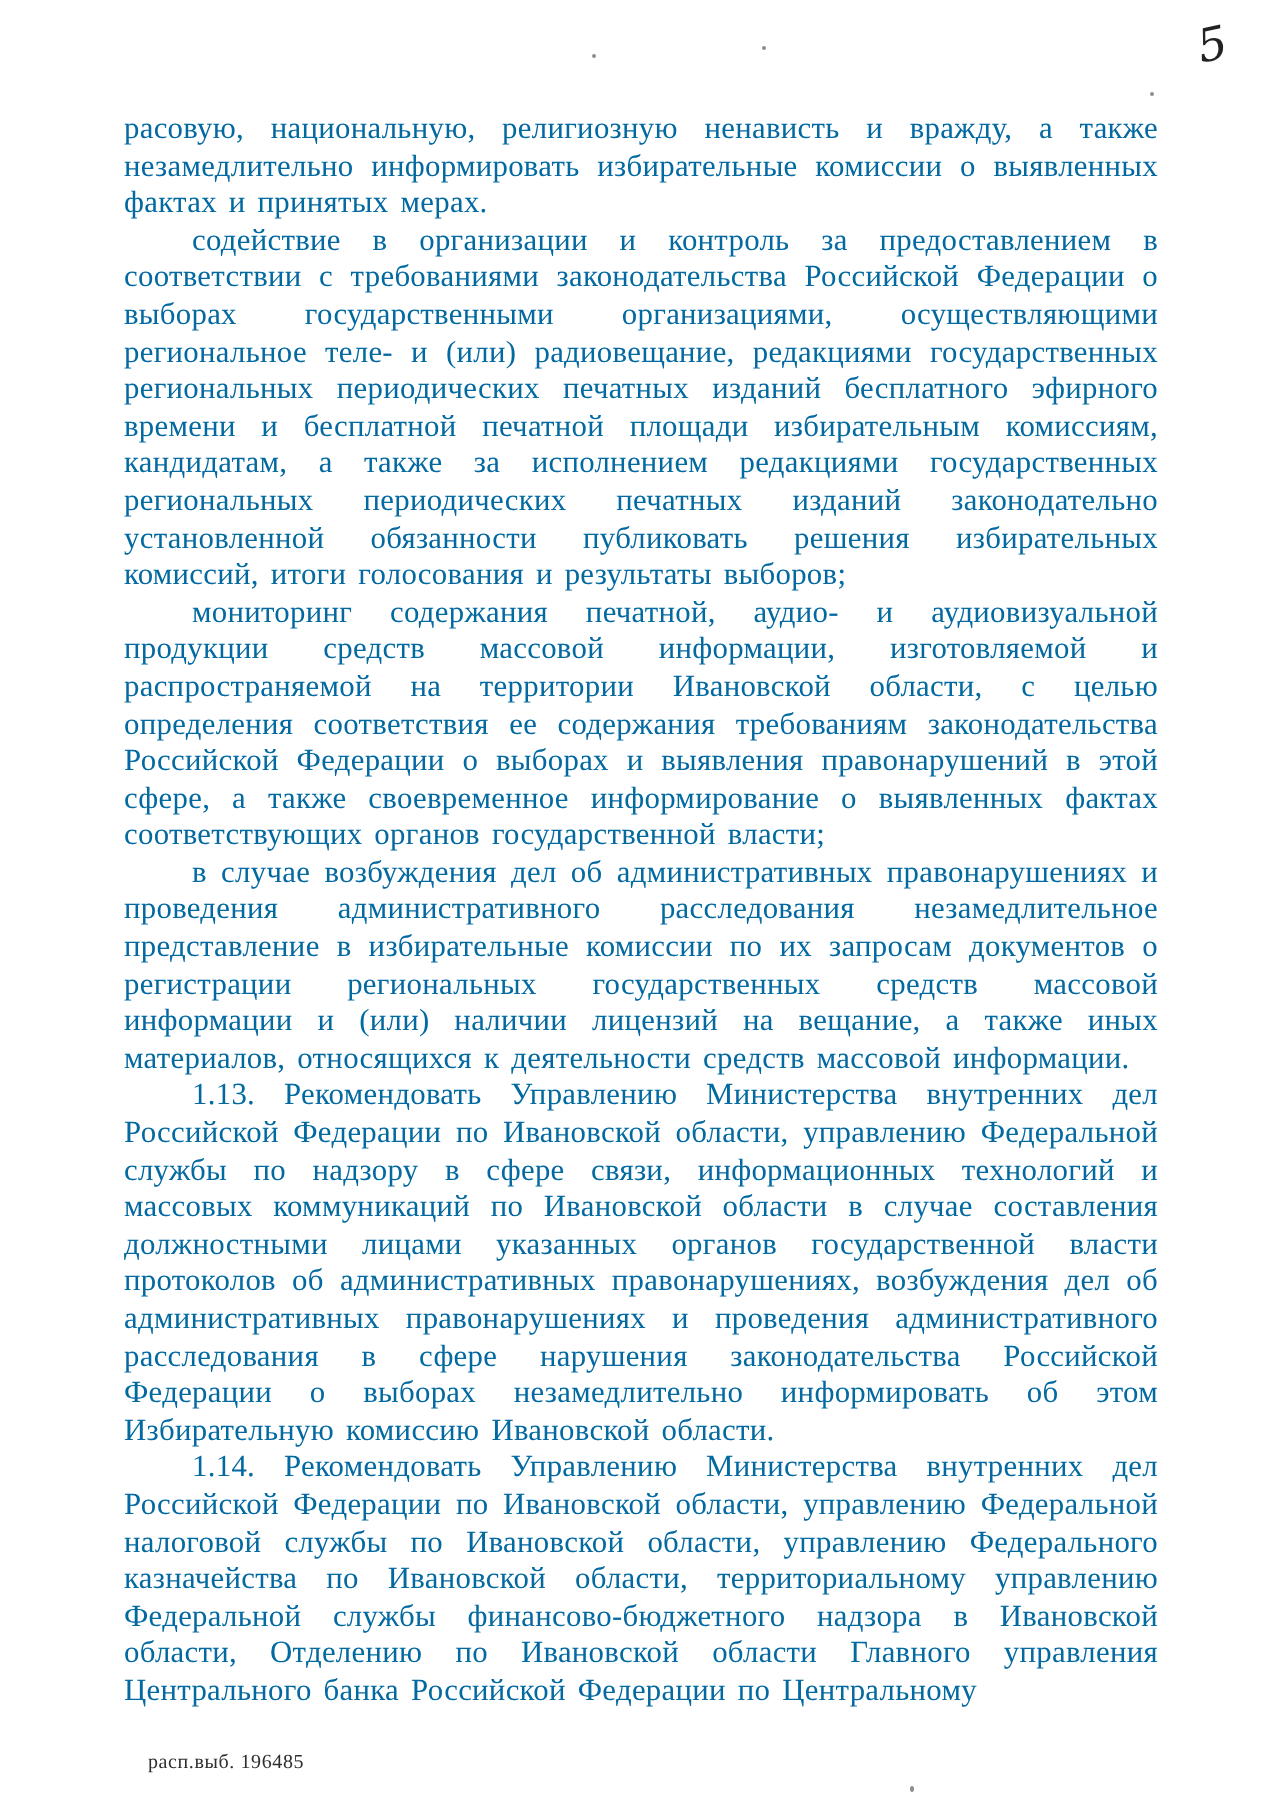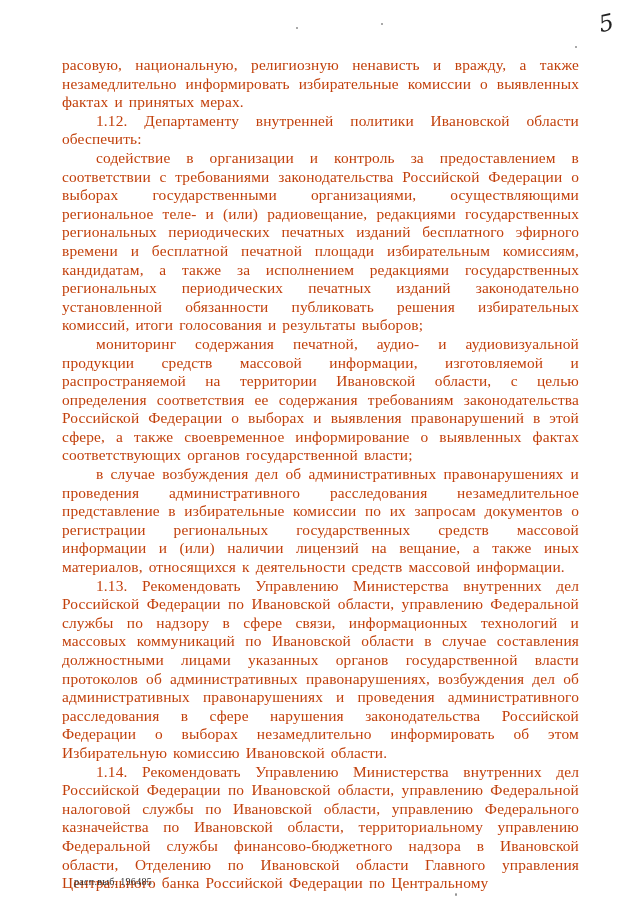--- a/index.html
+++ b/index.html
@@ -16,21 +16,21 @@
     overflow: hidden;
     font-family: "Liberation Serif", serif;
   }
   .body-text {
     position: absolute;
     left: 62px;
     top: 56px;
     width: 517px;
     font-size: 15.4px;
     line-height: 18.6px;
-    color: #c2410c;
+    color: #0369a1;
     text-align: justify;
     letter-spacing: 0.15px;
     word-spacing: 2px;
   }
   .body-text p {
     margin: 0;
     padding: 0;
     text-indent: 34px;
   }
   .body-text p.continuation {
@@ -72,21 +72,20 @@
 
   <div class="page-number">5</div>
 
   <div class="speck speck-1"></div>
   <div class="speck speck-2"></div>
   <div class="speck speck-3"></div>
   <div class="speck speck-4"></div>
 
   <div class="body-text">
     <p class="continuation">расовую, национальную, религиозную ненависть и вражду, а также незамедлительно информировать избирательные комиссии о выявленных фактах и принятых мерах.</p>
-    <p>1.12. Департаменту внутренней политики Ивановской области обеспечить:</p>
     <p>содействие в организации и контроль за предоставлением в соответствии с требованиями законодательства Российской Федерации о выборах государственными организациями, осуществляющими региональное теле- и (или) радиовещание, редакциями государственных региональных периодических печатных изданий бесплатного эфирного времени и бесплатной печатной площади избирательным комиссиям, кандидатам, а также за исполнением редакциями государственных региональных периодических печатных изданий законодательно установленной обязанности публиковать решения избирательных комиссий, итоги голосования и результаты выборов;</p>
     <p>мониторинг содержания печатной, аудио- и аудиовизуальной продукции средств массовой информации, изготовляемой и распространяемой на территории Ивановской области, с целью определения соответствия ее содержания требованиям законодательства Российской Федерации о выборах и выявления правонарушений в этой сфере, а также своевременное информирование о выявленных фактах соответствующих органов государственной власти;</p>
     <p>в случае возбуждения дел об административных правонарушениях и проведения административного расследования незамедлительное представление в избирательные комиссии по их запросам документов о регистрации региональных государственных средств массовой информации и (или) наличии лицензий на вещание, а также иных материалов, относящихся к деятельности средств массовой информации.</p>
     <p>1.13. Рекомендовать Управлению Министерства внутренних дел Российской Федерации по Ивановской области, управлению Федеральной службы по надзору в сфере связи, информационных технологий и массовых коммуникаций по Ивановской области в случае составления должностными лицами указанных органов государственной власти протоколов об административных правонарушениях, возбуждения дел об административных правонарушениях и проведения административного расследования в сфере нарушения законодательства Российской Федерации о выборах незамедлительно информировать об этом Избирательную комиссию Ивановской области.</p>
     <p>1.14. Рекомендовать Управлению Министерства внутренних дел Российской Федерации по Ивановской области, управлению Федеральной налоговой службы по Ивановской области, управлению Федерального казначейства по Ивановской области, территориальному управлению Федеральной службы финансово-бюджетного надзора в Ивановской области, Отделению по Ивановской области Главного управления Центрального банка Российской Федерации по Центральному</p>
   </div>
 
   <div class="footer-code">расп.выб. 196485</div>
 
 </div>

